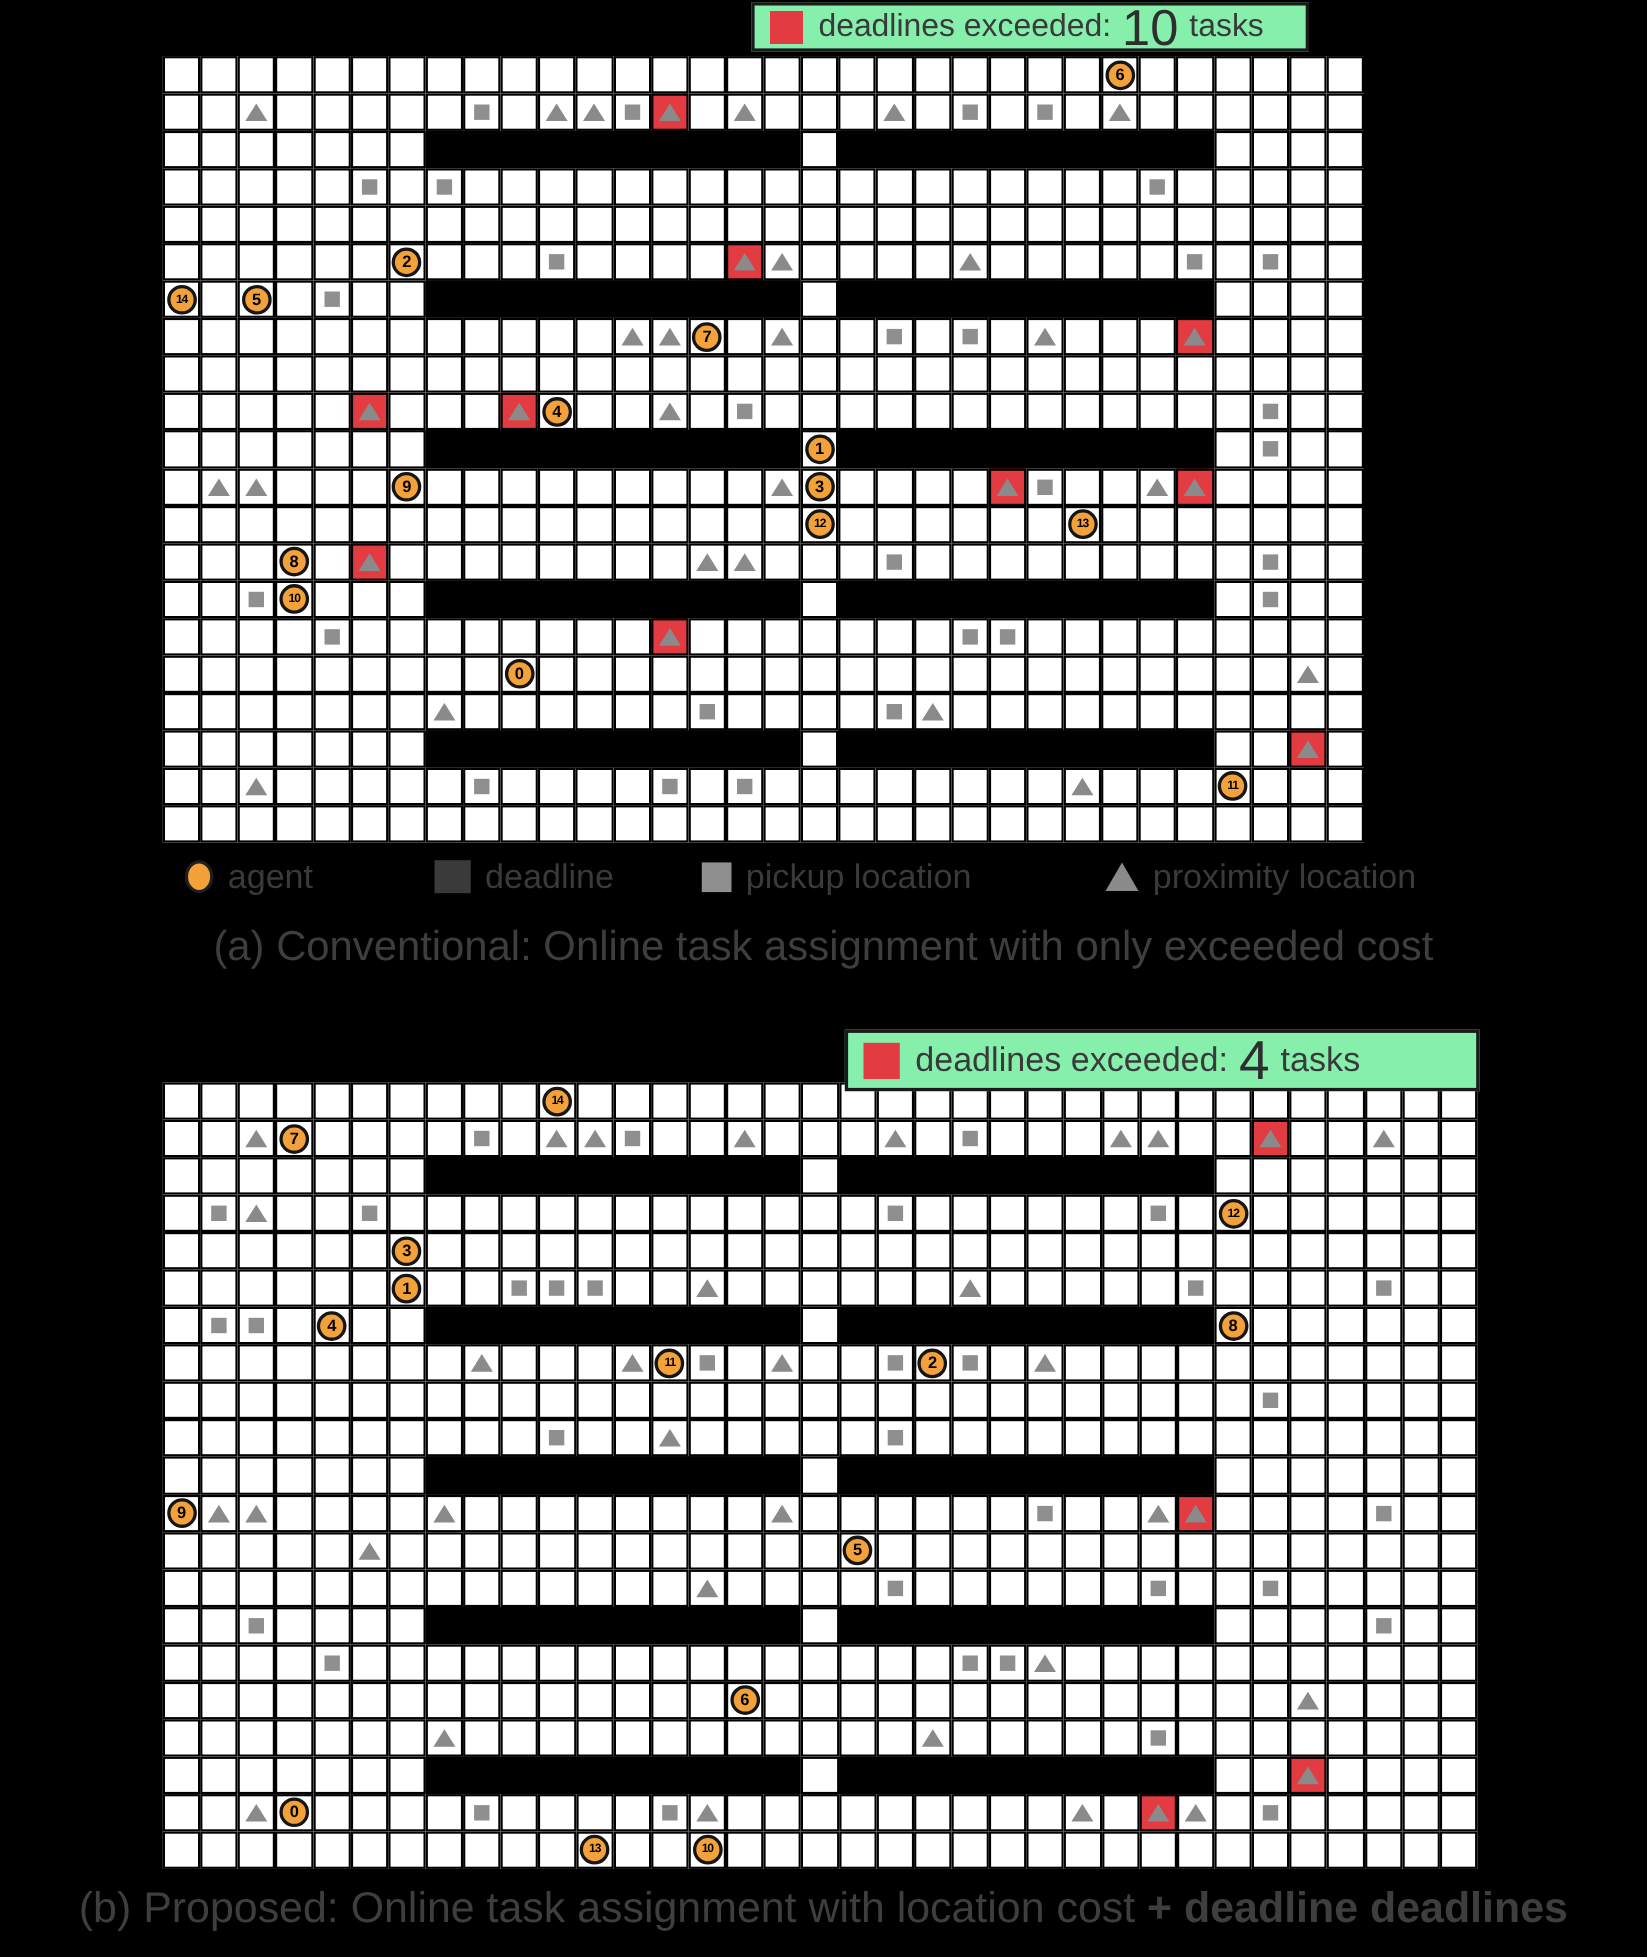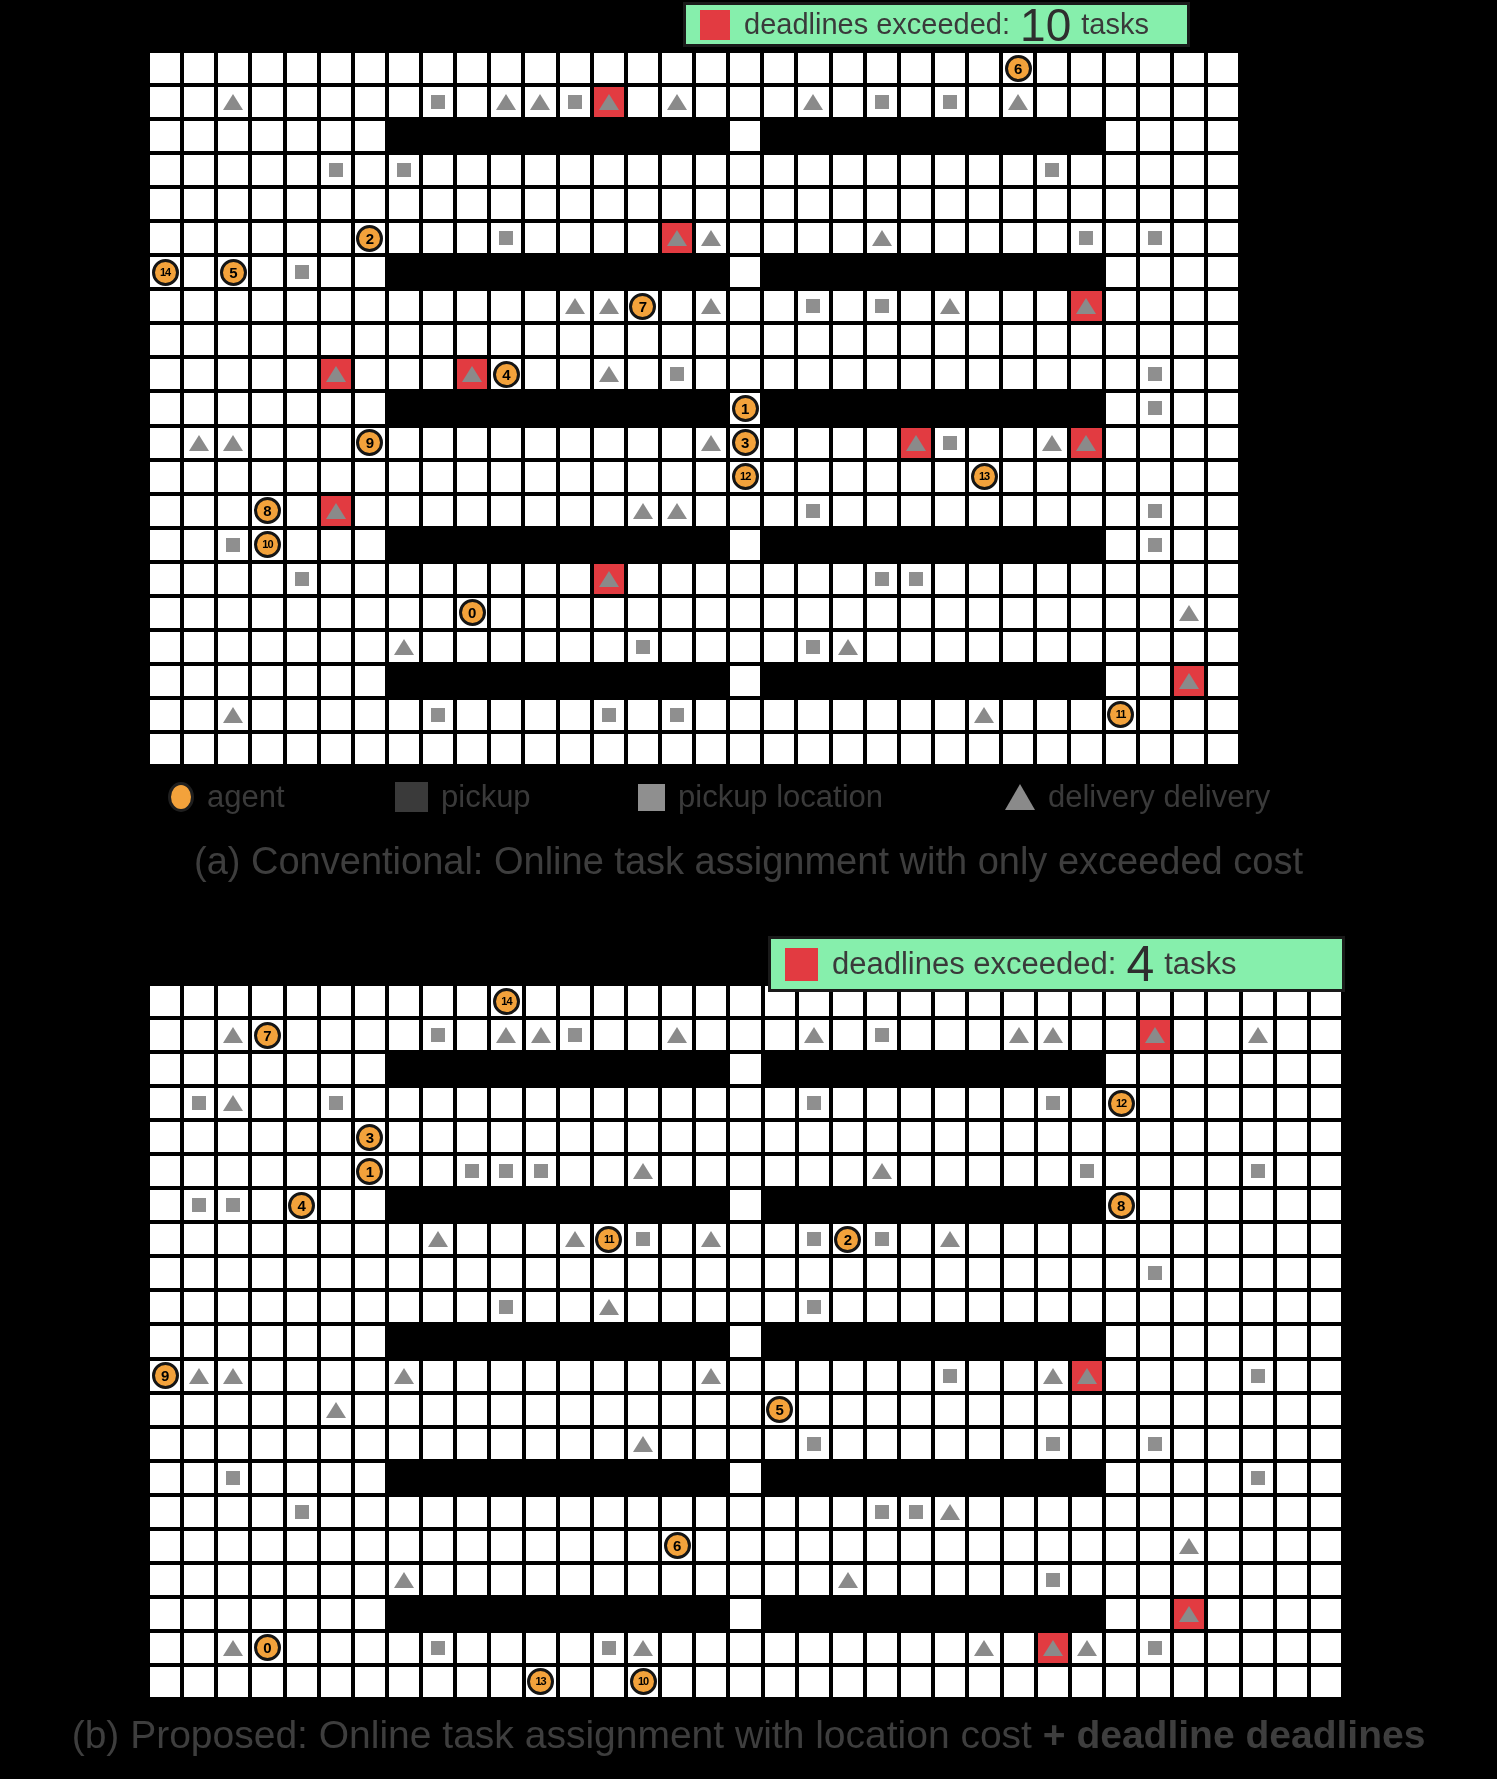--- a/index.html
+++ b/index.html
@@ -876,29 +876,29 @@
     <span class="lab">tasks</span>
   </div>
 
   <div class="icon-legend" style="top:779px;">
     <div class="li" style="left:168px;">
       <span class="agent-icon"></span>
       <span>agent</span>
     </div>
     <div class="li" style="left:395px;">
       <span class="blocked-icon"></span>
-      <span>pickup</span>
+      <span>deadline</span>
     </div>
     <div class="li" style="left:638px;">
       <span class="pickup-icon"></span>
       <span>pickup location</span>
     </div>
     <div class="li" style="left:1005px;">
       <span class="delivery-icon"></span>
-      <span>delivery delivery</span>
+      <span>proximity location</span>
     </div>
   </div>
 
   <div class="caption" style="top:840px;">(a) Conventional: Online task assignment with only exceeded cost</div>
 
   <div class="grid" id="grid-b" style="left: 145px; top: 981px; width: 1201px; height: 721px; grid-template-columns: repeat(35, 1fr); grid-template-rows: repeat(21, 1fr);">
       <div class="cell"></div>
       <div class="cell"></div>
       <div class="cell"></div>
       <div class="cell"></div>

